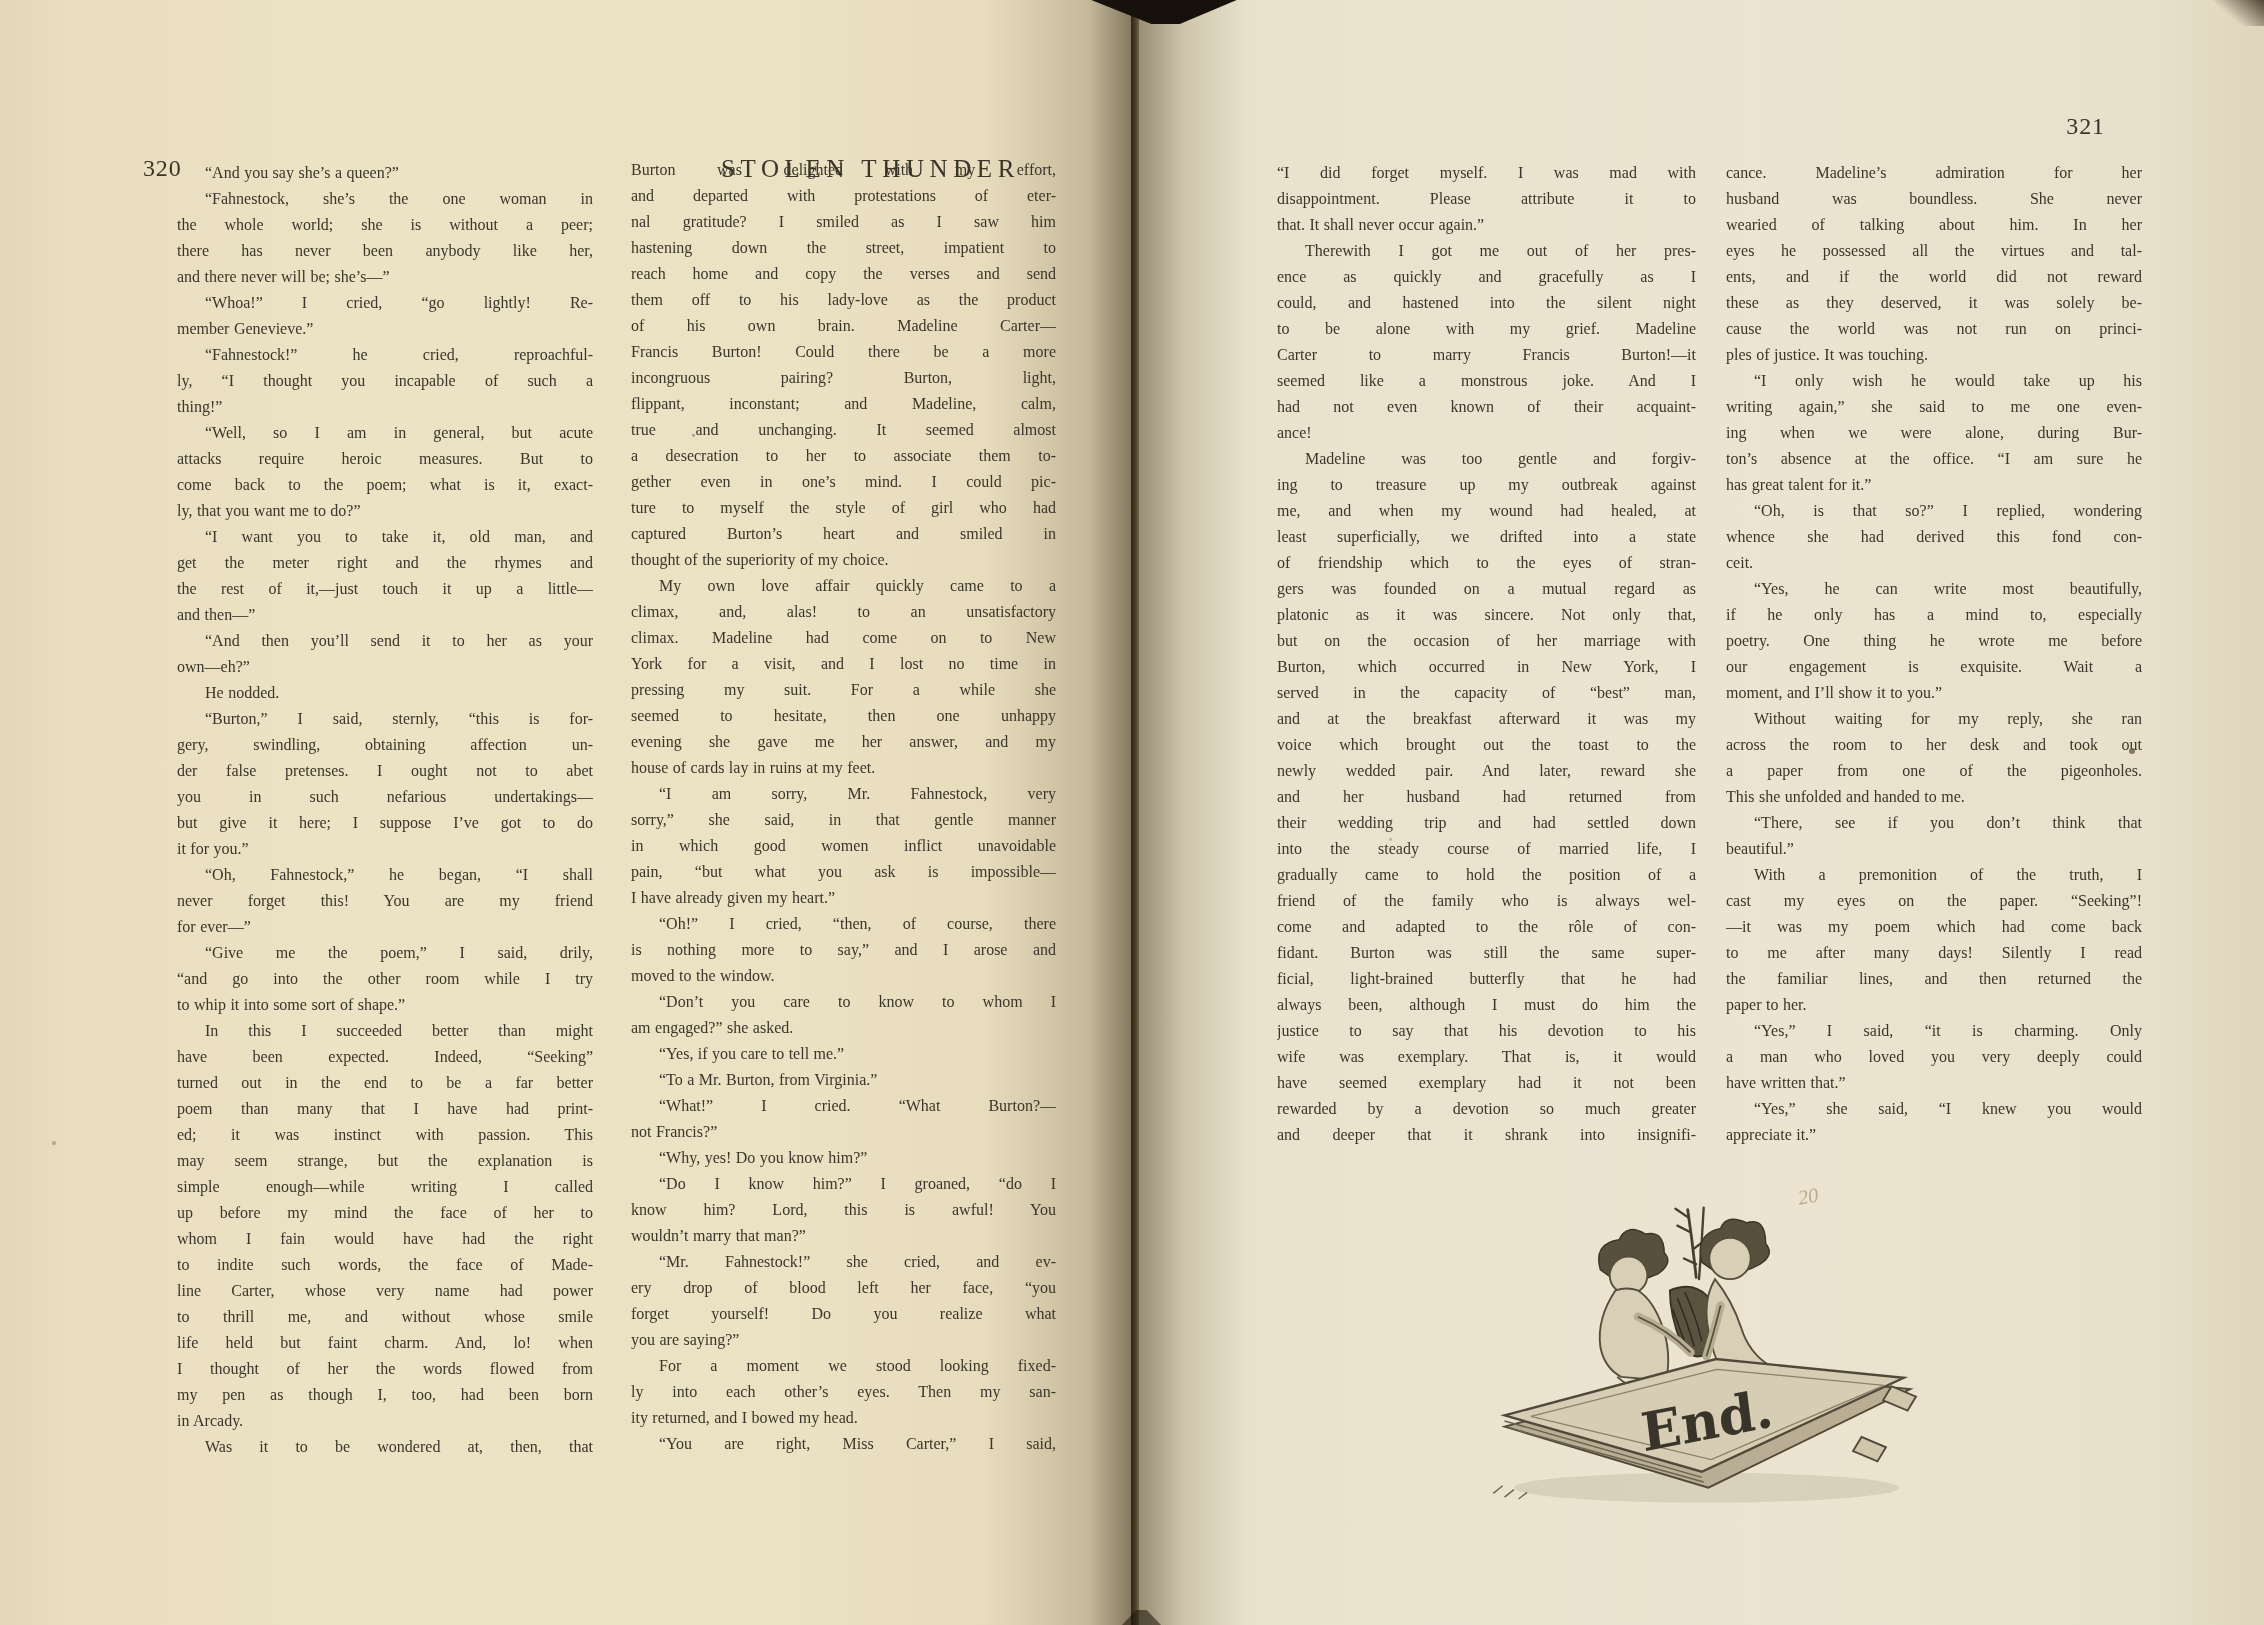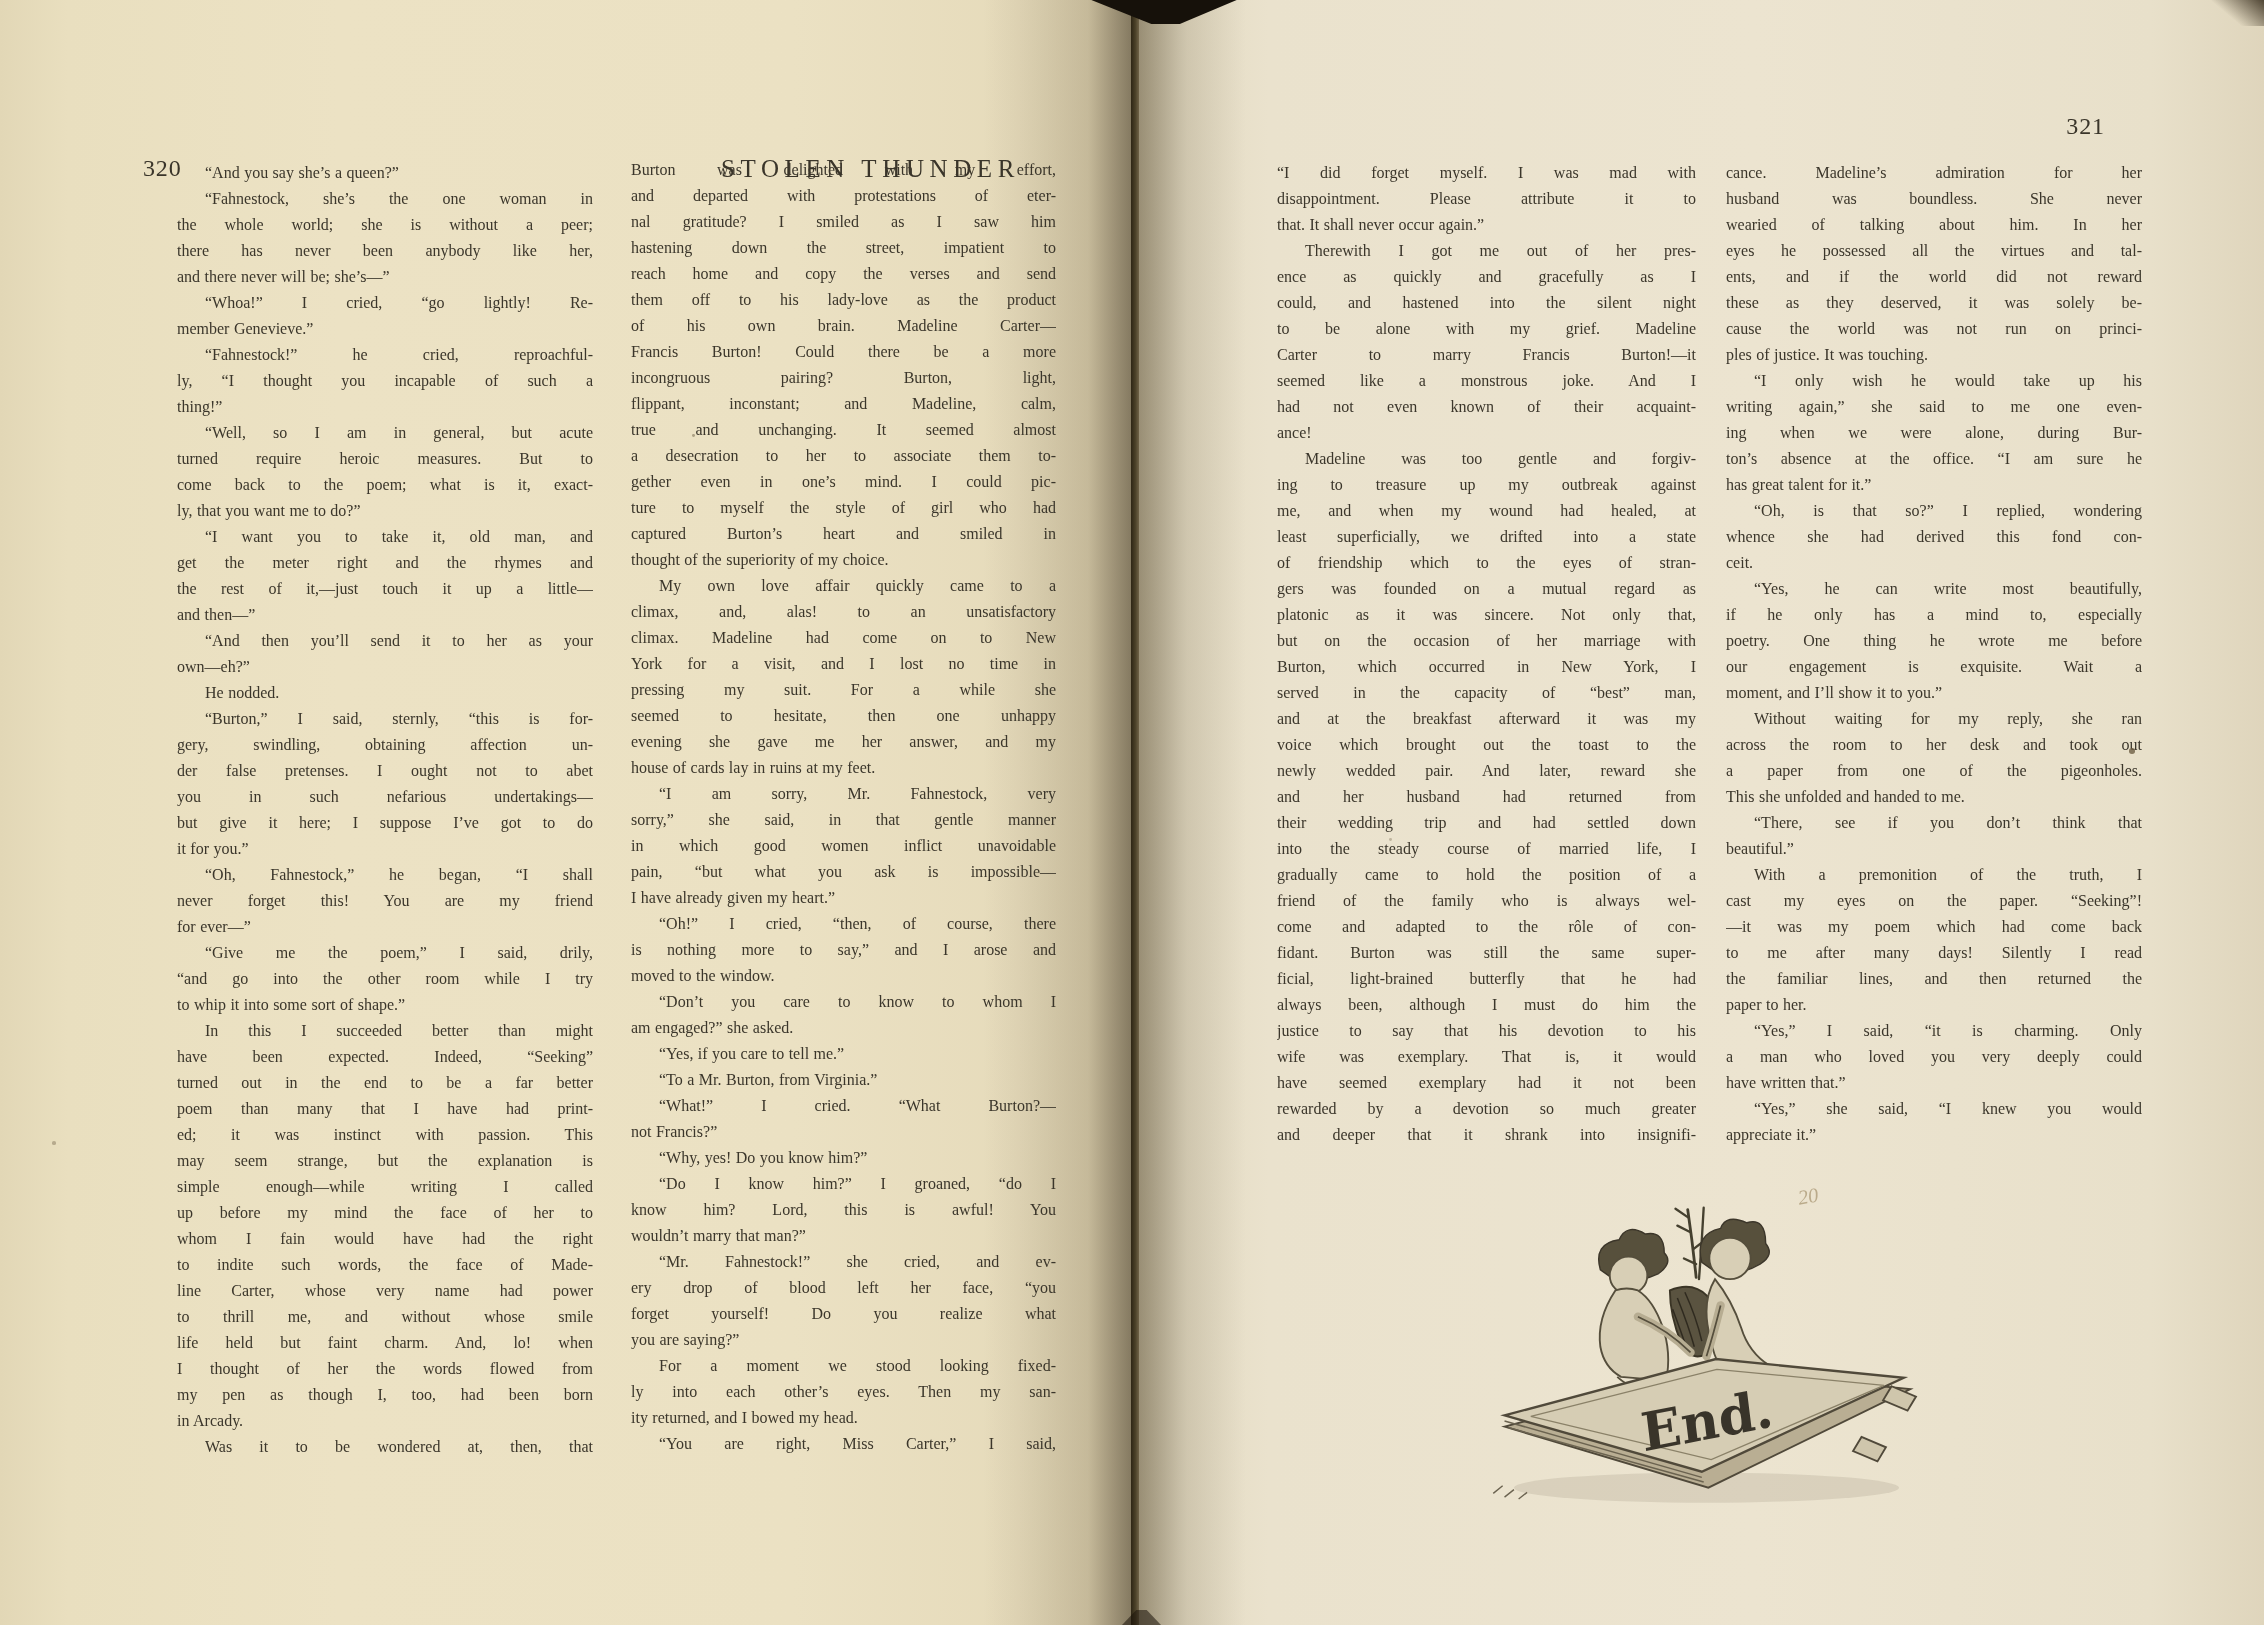--- a/index.html
+++ b/index.html
@@ -76,21 +76,21 @@
     <div class="line indent">“Fahnestock, she’s the one woman in</div>
     <div class="line">the whole world; she is without a peer;</div>
     <div class="line">there has never been anybody like her,</div>
     <div class="line endline">and there never will be; she’s—”</div>
     <div class="line indent">“Whoa!” I cried, “go lightly! Re-</div>
     <div class="line endline">member Genevieve.”</div>
     <div class="line indent">“Fahnestock!” he cried, reproachful-</div>
     <div class="line">ly, “I thought you incapable of such a</div>
     <div class="line endline">thing!”</div>
     <div class="line indent">“Well, so I am in general, but acute</div>
-    <div class="line">turned require heroic measures. But to</div>
+    <div class="line">attacks require heroic measures. But to</div>
     <div class="line">come back to the poem; what is it, exact-</div>
     <div class="line endline">ly, that you want me to do?”</div>
     <div class="line indent">“I want you to take it, old man, and</div>
     <div class="line">get the meter right and the rhymes and</div>
     <div class="line">the rest of it,—just touch it up a little—</div>
     <div class="line endline">and then—”</div>
     <div class="line indent">“And then you’ll send it to her as your</div>
     <div class="line endline">own—eh?”</div>
     <div class="line indent endline">He nodded.</div>
     <div class="line indent">“Burton,” I said, sternly, “this is for-</div>

